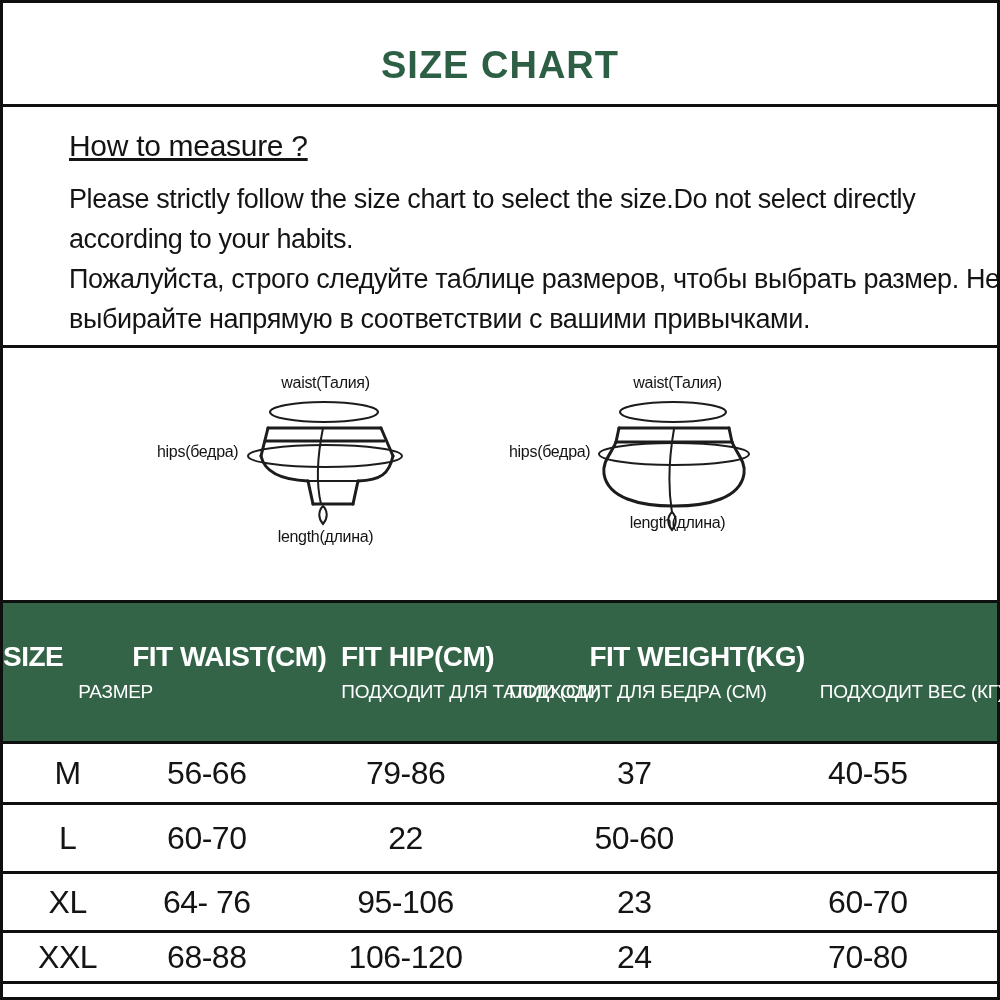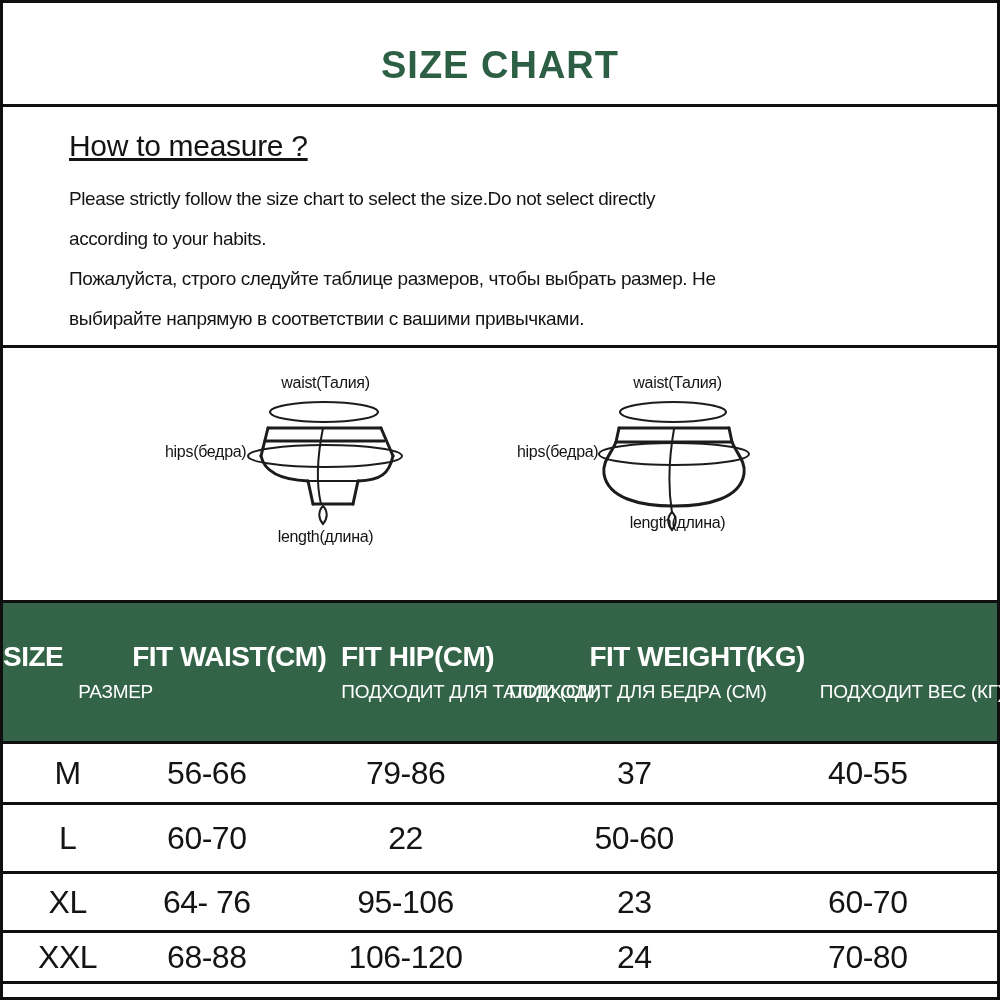--- a/index.html
+++ b/index.html
@@ -34,38 +34,38 @@
   .measure-box{
     height:241px;border-bottom:3px solid var(--line-black);
     padding:16px 40px 0 66px;overflow:hidden;
   }
   .measure-box h2{
     font-size:30px;font-weight:normal;letter-spacing:-0.3px;
     margin:6px 0 16px 0;
     text-decoration:underline;
   }
   .measure-box p{
-    font-size:19px;line-height:40px;letter-spacing:-0.4px;
+    font-size:27px;line-height:40px;letter-spacing:-0.4px;
     white-space:nowrap;
   }
   
   .diagram-box{
     height:255px;border-bottom:3px solid var(--line-black);
     position:relative;
   }
   .figure{position:absolute;top:0;width:345px;height:250px;}
   .figure.left{left:150px;}
   .figure.right{left:502px;}
   .figure svg{position:absolute;left:0;top:0;}
   .fig-label{
     position:absolute;font-size:16px;letter-spacing:-0.3px;
     color:var(--text-dark);white-space:nowrap;
   }
   .fig-label.waist{left:0;width:100%;text-align:center;top:26px;}
-  .fig-label.hips{left:12px;top:95px;}
+  .fig-label.hips{left:4px;top:95px;}
   .fig-label.length{left:0;width:100%;text-align:center;}
   .figure.left .fig-label.length{top:180px;}
   .figure.right .fig-label.length{top:166px;}
   
   .size-header{
     height:141px;border-bottom:3px solid var(--line-black);
     background:var(--header-green);color:#ffffff;
     display:grid;grid-template-columns:13% 21% 25% 17% 24%;
     align-items:center;
   }

